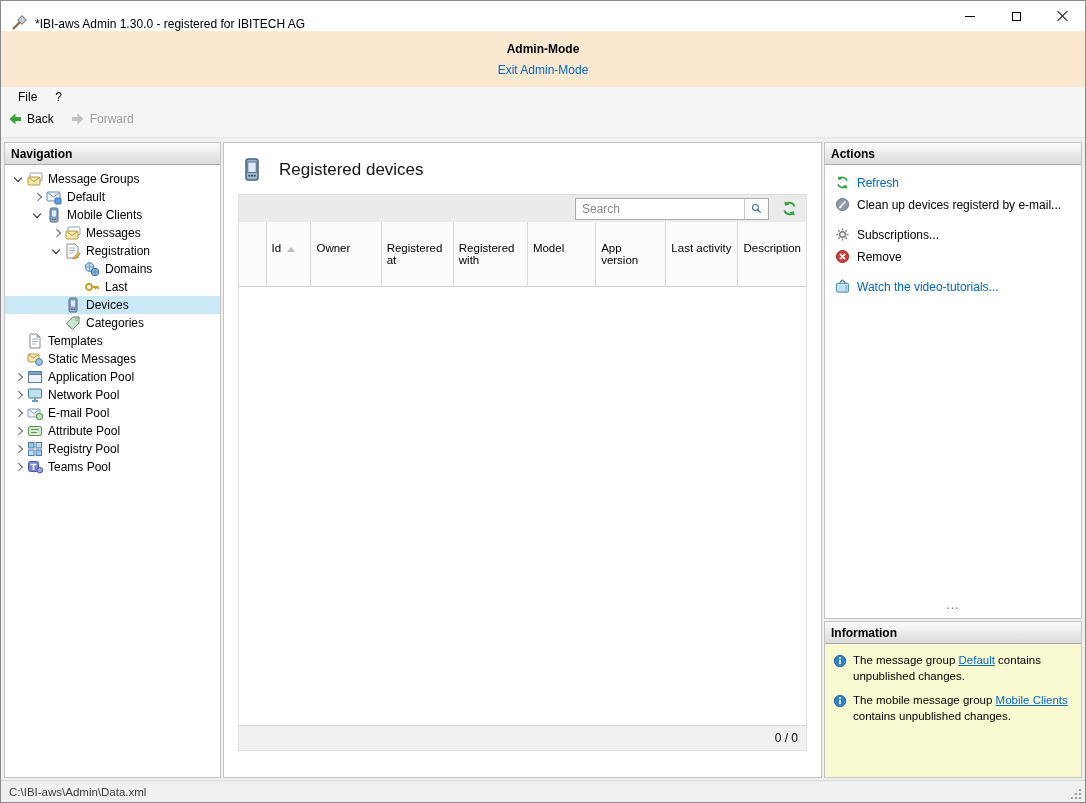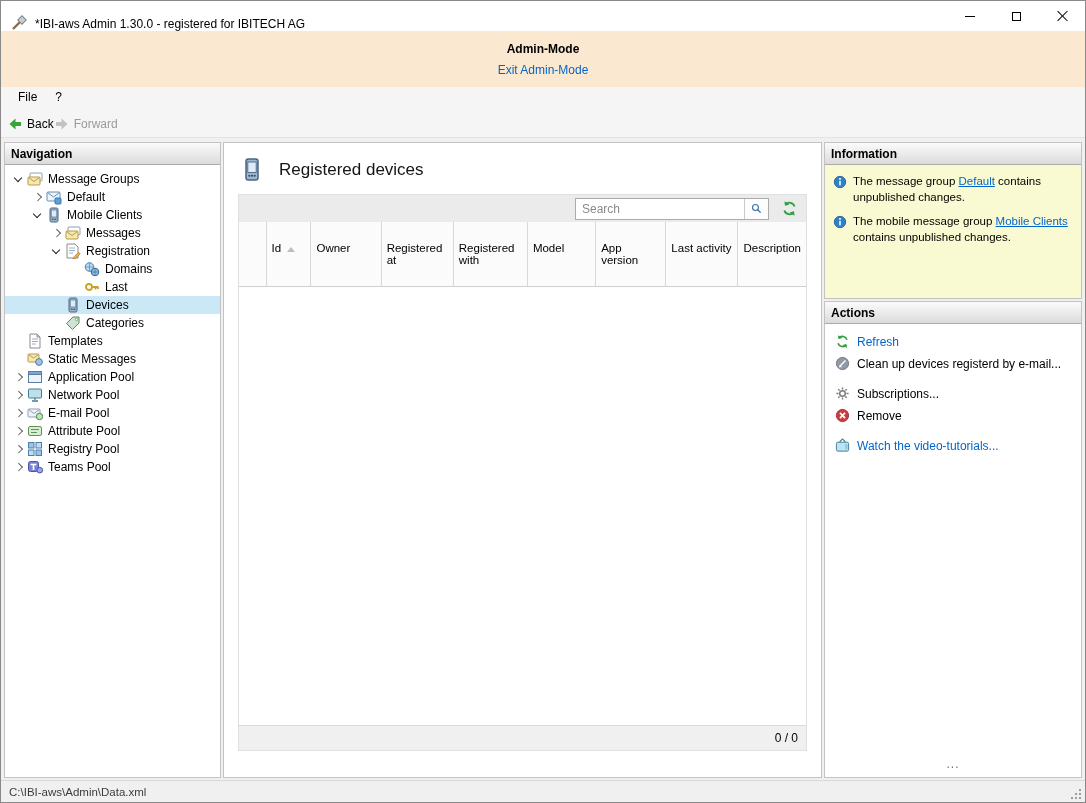--- a/index.html
+++ b/index.html
@@ -20,21 +20,21 @@
   .glyph-close::after{transform:rotate(-45deg)}
 
   
   .admin-banner{height:56px;background:#fbe8d0;display:flex;flex-direction:column;align-items:center;justify-content:center;flex:none}
   .admin-title{font-weight:700}
   .admin-link{color:#0066cc;margin-top:7px;cursor:pointer}
 
   
   .menubar{height:24px;display:flex;align-items:flex-start;padding-left:8px;background:#f5f5f5;flex:none}
   .menu-item{padding:3px 9px;cursor:default}
-  .toolbar{height:27px;display:flex;align-items:center;padding-left:6px;background:#f5f5f5;border-bottom:1px solid #e3e3e3;flex:none;gap:0}
+  .toolbar{height:27px;display:flex;align-items:flex-start;padding-left:6px;background:#f5f5f5;border-bottom:1px solid #e3e3e3;flex:none;gap:16px}
   .tool-btn{display:flex;align-items:center;gap:4px;cursor:default}
   .tool-btn svg{width:16px;height:16px}
   .back-btn .arr{color:#3aa23a}
   .fwd-btn{color:#9b9b9b}
   .fwd-btn .arr{color:#c2c2c2}
 
   
   .content{flex:1;display:flex;gap:2px;padding:4px 3px 2px;min-height:0}
   .panel{background:#fff;border:1px solid #c3c3c3;display:flex;flex-direction:column;min-height:0}
   .nav-panel{width:217px;flex:none}
@@ -436,76 +436,76 @@
         </div>
         <div class="tbody"></div>
         <div class="tfoot">
           <span>0 / 0</span>
         </div>
       </div>
     </div>
 
     <div class="right-col">
 
+      <div class="panel actions-panel">
+        <div class="panel-header">Actions</div>
+        <div class="actions-body">
+          <div class="action-item link">
+            <svg class="i-green">
+                <use href="#sy-refresh"></use>
+              </svg>
+            <span class="alabel">Refresh</span>
+          </div>
+          <div class="action-item">
+            <svg>
+                <use href="#sy-clean"></use>
+              </svg>
+            <span class="alabel">Clean up devices registerd by e-mail...</span>
+          </div>
+          <div class="action-item gap-before">
+            <svg class="i-gray">
+                <use href="#sy-gear"></use>
+              </svg>
+            <span class="alabel">Subscriptions...</span>
+          </div>
+          <div class="action-item">
+            <svg>
+                <use href="#sy-remove"></use>
+              </svg>
+            <span class="alabel">Remove</span>
+          </div>
+          <div class="action-item link gap-before">
+            <svg>
+                <use href="#sy-tv"></use>
+              </svg>
+            <span class="alabel">Watch the video-tutorials...</span>
+          </div>
+          <div class="actions-spacer"></div>
+          <div class="overflow-dots">...</div>
+        </div>
+      </div>
+
       <div class="panel info-panel">
         <div class="panel-header">Information</div>
         <div class="info-body">
           <div class="info-item">
             <svg>
                 <use href="#sy-info"></use>
               </svg>
             <span><span>The message group </span><a class="info-link">Default</a><span> contains unpublished changes.</span></span>
           </div>
           <div class="info-item">
             <svg>
                 <use href="#sy-info"></use>
               </svg>
             <span><span>The mobile message group </span><a class="info-link">Mobile Clients</a><span> contains unpublished changes.</span></span>
           </div>
         </div>
       </div>
 
-      <div class="panel actions-panel">
-        <div class="panel-header">Actions</div>
-        <div class="actions-body">
-          <div class="action-item link">
-            <svg class="i-green">
-                <use href="#sy-refresh"></use>
-              </svg>
-            <span class="alabel">Refresh</span>
-          </div>
-          <div class="action-item">
-            <svg>
-                <use href="#sy-clean"></use>
-              </svg>
-            <span class="alabel">Clean up devices registerd by e-mail...</span>
-          </div>
-          <div class="action-item gap-before">
-            <svg class="i-gray">
-                <use href="#sy-gear"></use>
-              </svg>
-            <span class="alabel">Subscriptions...</span>
-          </div>
-          <div class="action-item">
-            <svg>
-                <use href="#sy-remove"></use>
-              </svg>
-            <span class="alabel">Remove</span>
-          </div>
-          <div class="action-item link gap-before">
-            <svg>
-                <use href="#sy-tv"></use>
-              </svg>
-            <span class="alabel">Watch the video-tutorials...</span>
-          </div>
-          <div class="actions-spacer"></div>
-          <div class="overflow-dots">...</div>
-        </div>
-      </div>
-
     </div>
   </div>
 
   <div class="statusbar">
     <span>C:\IBI-aws\Admin\Data.xml</span>
     <span class="grip"></span>
   </div>
 
 </div>
 

